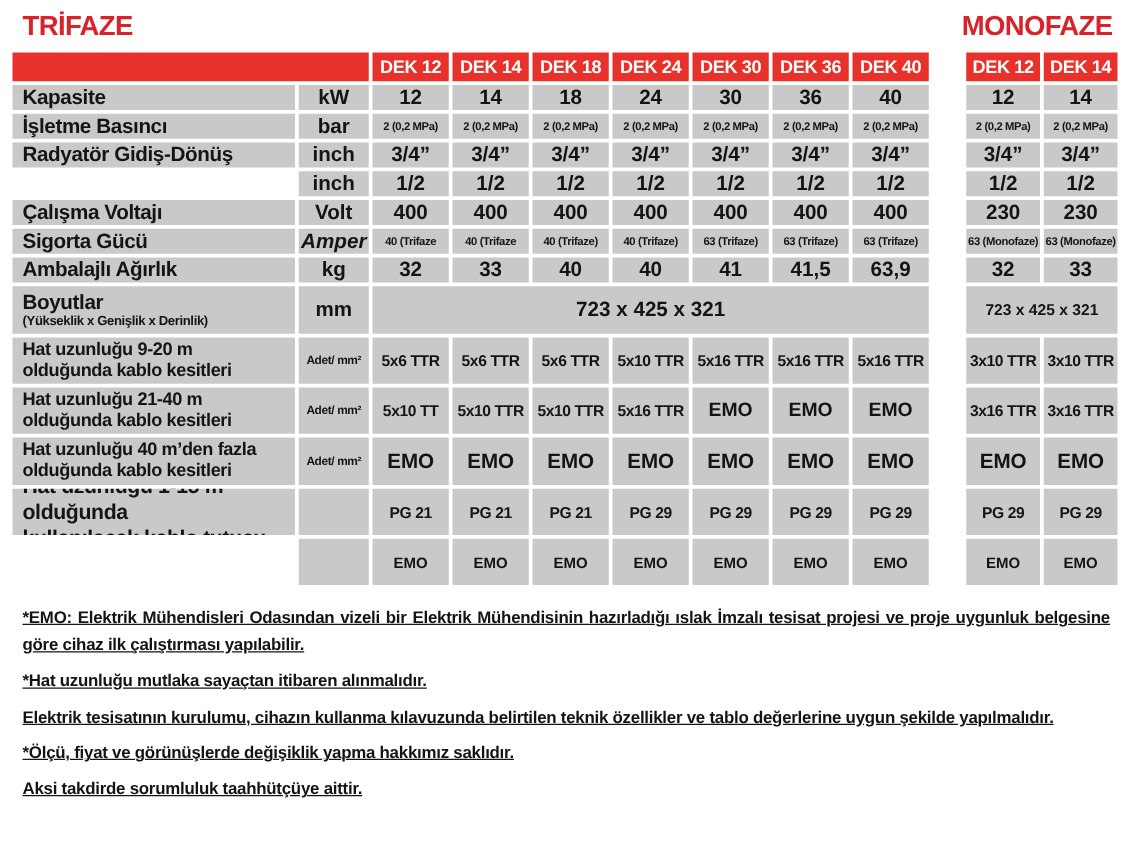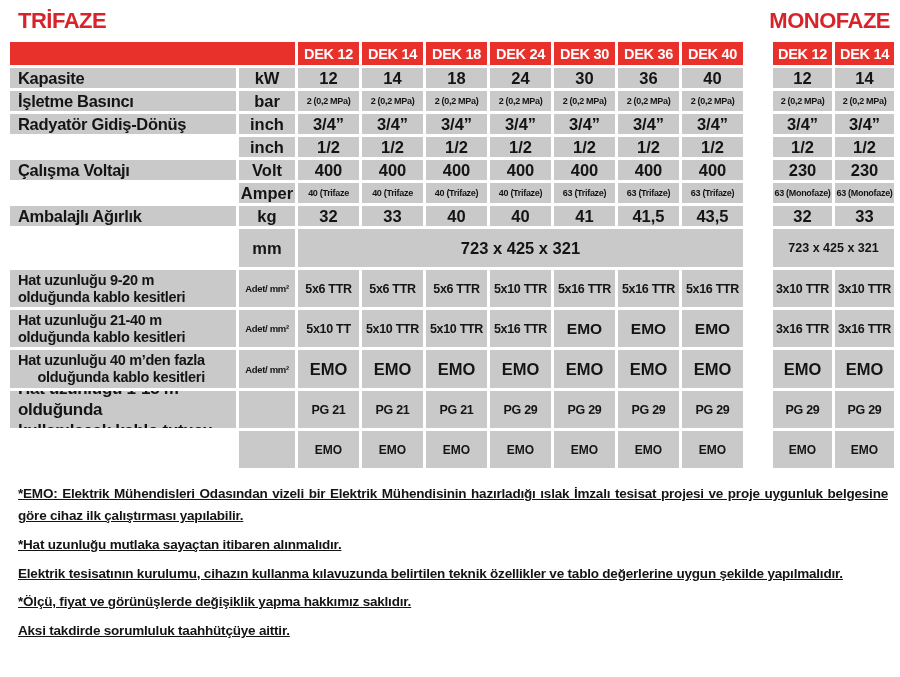--- a/index.html
+++ b/index.html
@@ -138,41 +138,43 @@
       <div class="cell u-lg" style="grid-area: 6 / 2;">Volt</div>
       <div class="cell v-lg" style="grid-area: 6 / 3;">400</div>
       <div class="cell v-lg" style="grid-area: 6 / 4;">400</div>
       <div class="cell v-lg" style="grid-area: 6 / 5;">400</div>
       <div class="cell v-lg" style="grid-area: 6 / 6;">400</div>
       <div class="cell v-lg" style="grid-area: 6 / 7;">400</div>
       <div class="cell v-lg" style="grid-area: 6 / 8;">400</div>
       <div class="cell v-lg" style="grid-area: 6 / 9;">400</div>
       <div class="cell v-lg" style="grid-area: 6 / 11;">230</div>
       <div class="cell v-lg" style="grid-area: 6 / 12;">230</div>
-      <div class="cell u-lg" style="grid-area: 7 / 2;">Amper</div>
+      <div class="cell lbl l-lg" style="grid-area: 7 / 1;"><span>Sigorta Gücü</span></div>
+      <div class="cell u-lg" style="grid-area: 7 / 2; font-style: italic;">Amper</div>
       <div class="cell v-xs" style="grid-area: 7 / 3;">40 (Trifaze</div>
       <div class="cell v-xs" style="grid-area: 7 / 4;">40 (Trifaze</div>
       <div class="cell v-xs" style="grid-area: 7 / 5;">40 (Trifaze)</div>
       <div class="cell v-xs" style="grid-area: 7 / 6;">40 (Trifaze)</div>
       <div class="cell v-xs" style="grid-area: 7 / 7;">63 (Trifaze)</div>
       <div class="cell v-xs" style="grid-area: 7 / 8;">63 (Trifaze)</div>
       <div class="cell v-xs" style="grid-area: 7 / 9;">63 (Trifaze)</div>
       <div class="cell v-xs" style="grid-area: 7 / 11;">63 (Monofaze)</div>
       <div class="cell v-xs" style="grid-area: 7 / 12;">63 (Monofaze)</div>
       <div class="cell lbl l-lg" style="grid-area: 8 / 1;"><span>Ambalajlı Ağırlık</span></div>
       <div class="cell u-lg" style="grid-area: 8 / 2;">kg</div>
       <div class="cell v-lg" style="grid-area: 8 / 3;">32</div>
       <div class="cell v-lg" style="grid-area: 8 / 4;">33</div>
       <div class="cell v-lg" style="grid-area: 8 / 5;">40</div>
       <div class="cell v-lg" style="grid-area: 8 / 6;">40</div>
       <div class="cell v-lg" style="grid-area: 8 / 7;">41</div>
       <div class="cell v-lg" style="grid-area: 8 / 8;">41,5</div>
-      <div class="cell v-lg" style="grid-area: 8 / 9;">43,5</div>
+      <div class="cell v-lg" style="grid-area: 8 / 9;">63,9</div>
       <div class="cell v-lg" style="grid-area: 8 / 11;">32</div>
       <div class="cell v-lg" style="grid-area: 8 / 12;">33</div>
+      <div class="cell lbl l-lg" style="grid-area: 9 / 1;"><span>Boyutlar</span><span class="sub">(Yükseklik x Genişlik x Derinlik)</span></div>
       <div class="cell u-lg" style="grid-area: 9 / 2;">mm</div>
       <div class="cell v-lg" style="grid-area: 9 / 3 / auto / span 7;">723 x 425 x 321</div>
       <div class="cell v-msm" style="grid-area: 9 / 11 / auto / span 2;">723 x 425 x 321</div>
       <div class="cell lbl l-md" style="grid-area: 10 / 1;"><span>Hat uzunluğu 9-20 m
 olduğunda kablo kesitleri</span></div>
       <div class="cell u-sm" style="grid-area: 10 / 2;">Adet/ mm²</div>
       <div class="cell v-md" style="grid-area: 10 / 3;">5x6 TTR</div>
       <div class="cell v-md" style="grid-area: 10 / 4;">5x6 TTR</div>
       <div class="cell v-md" style="grid-area: 10 / 5;">5x6 TTR</div>
       <div class="cell v-md" style="grid-area: 10 / 6;">5x10 TTR</div>
@@ -186,21 +188,21 @@
       <div class="cell u-sm" style="grid-area: 11 / 2;">Adet/ mm²</div>
       <div class="cell v-md" style="grid-area: 11 / 3;">5x10 TT</div>
       <div class="cell v-md" style="grid-area: 11 / 4;">5x10 TTR</div>
       <div class="cell v-md" style="grid-area: 11 / 5;">5x10 TTR</div>
       <div class="cell v-md" style="grid-area: 11 / 6;">5x16 TTR</div>
       <div class="cell v-emo" style="grid-area: 11 / 7;">EMO</div>
       <div class="cell v-emo" style="grid-area: 11 / 8;">EMO</div>
       <div class="cell v-emo" style="grid-area: 11 / 9;">EMO</div>
       <div class="cell v-md" style="grid-area: 11 / 11;">3x16 TTR</div>
       <div class="cell v-md" style="grid-area: 11 / 12;">3x16 TTR</div>
-      <div class="cell lbl l-md" style="grid-area: 12 / 1; text-align: right;"><span>Hat uzunluğu 40 m’den fazla
+      <div class="cell lbl l-md" style="grid-area: 12 / 1;"><span>Hat uzunluğu 40 m’den fazla
 olduğunda kablo kesitleri</span></div>
       <div class="cell u-sm" style="grid-area: 12 / 2;">Adet/ mm²</div>
       <div class="cell v-lg" style="grid-area: 12 / 3;">EMO</div>
       <div class="cell v-lg" style="grid-area: 12 / 4;">EMO</div>
       <div class="cell v-lg" style="grid-area: 12 / 5;">EMO</div>
       <div class="cell v-lg" style="grid-area: 12 / 6;">EMO</div>
       <div class="cell v-lg" style="grid-area: 12 / 7;">EMO</div>
       <div class="cell v-lg" style="grid-area: 12 / 8;">EMO</div>
       <div class="cell v-lg" style="grid-area: 12 / 9;">EMO</div>
       <div class="cell v-lg" style="grid-area: 12 / 11;">EMO</div>

